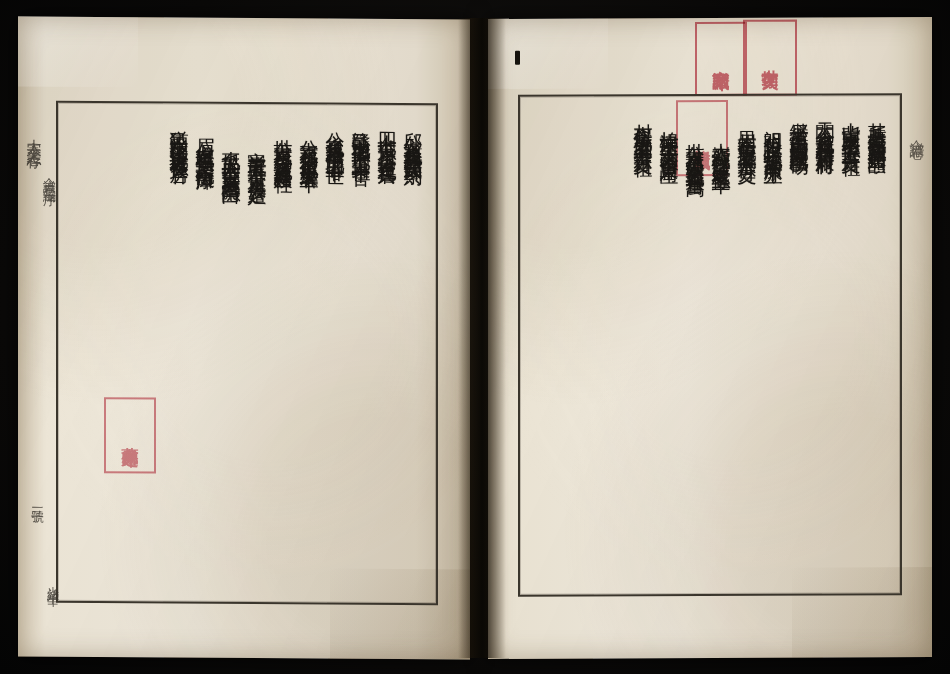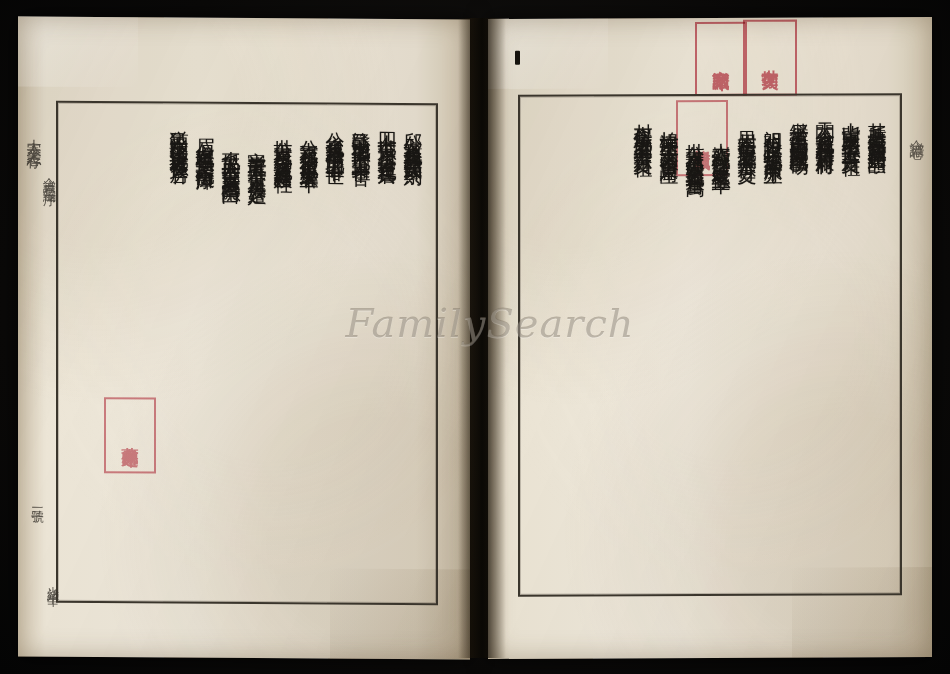--- a/index.html
+++ b/index.html
@@ -287,14 +287,13 @@
           <div class="col short">世分支祖高公疆然之裔也其在吉萬</div>
           <div class="col mid">棉津寨下與藹丁大嶺下信豐東崗星</div>
           <div class="col">村李崖坑等處者則三十六世分支祖</div>
         </div>
       </div>
     </div>
 
     <div class="gutter"></div>
   </div>
 
-  <div class="watermark">FamilySearch</div>
 </div>
 
 </body></html>

